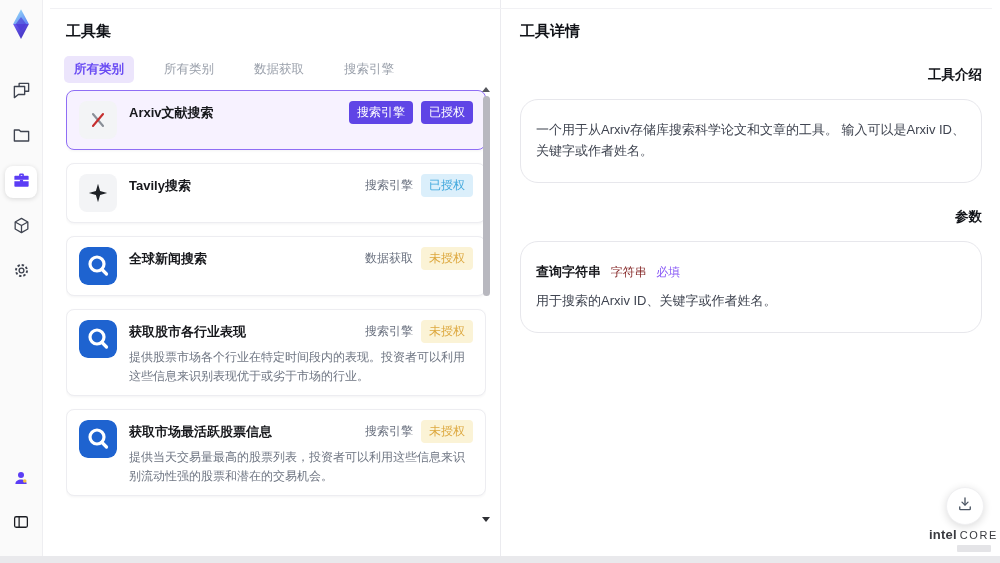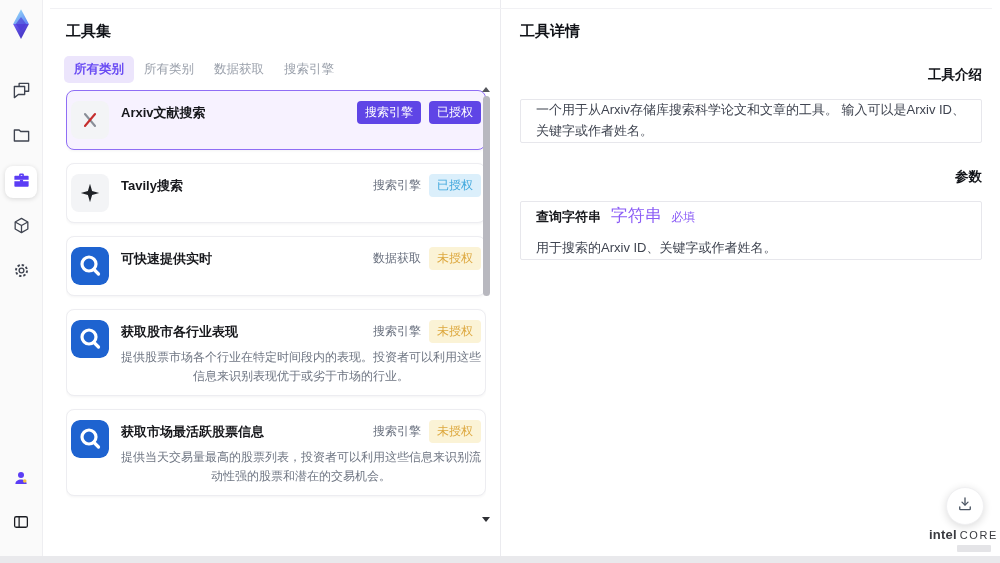--- a/index.html
+++ b/index.html
@@ -12,25 +12,25 @@
   .rail{position:absolute;left:0;top:0;width:42px;height:556px;background:#fafafa;border-right:1px solid #eeeef1;}
   .logo{position:absolute;left:7px;top:8px;width:28px;height:32px;}
   .rail-nav{position:absolute;left:0;top:76px;width:42px;display:flex;flex-direction:column;gap:13px;align-items:center;}
   .rail-btn{width:32px;height:32px;display:flex;align-items:center;justify-content:center;border-radius:8px;color:#3f4450;cursor:pointer;}
   .rail-btn.active{background:#ffffff;box-shadow:0 1px 5px rgba(0,0,0,.14);color:#5B3DF5;}
   .rail-bottom{position:absolute;left:0;bottom:16px;width:42px;display:flex;flex-direction:column;gap:12px;align-items:center;}
 
   
   .list-panel{position:absolute;left:42px;top:0;width:458px;height:556px;}
   .page-title{position:absolute;left:24px;top:22px;font-size:15px;font-weight:bold;color:#111318;}
-  .tabs{position:absolute;left:22px;top:56px;display:flex;gap:0;}
+  .tabs{position:absolute;left:22px;top:56px;display:flex;gap:20px;}
   .tab{font-size:12.5px;color:#9aa0ab;padding:5px 10px;border-radius:5px;cursor:pointer;white-space:nowrap;}
   .tab.active{background:#ece5fc;color:#6a4cf3;font-weight:bold;}
   .cards{position:absolute;left:24px;top:90px;width:420px;height:466px;overflow:hidden;display:flex;flex-direction:column;gap:13px;}
-  .card{position:relative;display:flex;gap:12px;padding:10px 4px;border:1px solid #ededf1;border-radius:8px;background:#fff;box-shadow:0 1px 3px rgba(17,24,39,.05);flex-shrink:0;cursor:pointer;text-align:center;}
+  .card{position:relative;display:flex;gap:12px;padding:10px 12px;border:1px solid #ededf1;border-radius:8px;background:#fff;box-shadow:0 1px 3px rgba(17,24,39,.05);flex-shrink:0;cursor:pointer;}
   .card.selected{border:1.5px solid #8f6ef5;background:#f7f2ff;}
   .card-icon{width:38px;height:38px;border-radius:8px;background:#f3f4f6;display:flex;align-items:center;justify-content:center;flex-shrink:0;overflow:hidden;}
   .card-icon.full{background:transparent;}
   .card-main{flex:1;min-width:0;}
   .card-row{display:flex;justify-content:space-between;align-items:center;gap:8px;}
   .card-title{font-size:13px;font-weight:bold;color:#17181c;white-space:nowrap;}
   .badges{display:flex;gap:8px;align-items:center;flex-shrink:0;}
   .cat-text{font-size:12px;color:#6b7280;white-space:nowrap;}
   .pill{font-size:12px;padding:3px 8px;border-radius:4px;white-space:nowrap;}
   .pill.purple{background:#5f45e6;color:#ffffff;}
@@ -43,23 +43,23 @@
   .sb-arrow{position:absolute;width:0;height:0;border-left:4px solid transparent;border-right:4px solid transparent;}
   .sb-up{left:440px;top:87px;border-bottom:5px solid #55565c;}
   .sb-down{left:440px;top:517px;border-top:5px solid #2f3035;}
 
   .divider{position:absolute;left:500px;top:0;width:1px;height:556px;background:#ebebef;}
 
   
   .detail-panel{position:absolute;left:520px;top:0;width:462px;height:436px;}
   .detail-title{margin:22px 0 0 0;font-size:15px;font-weight:bold;color:#111318;}
   .section-h{margin:25px 0 15px 0;font-size:13.5px;font-weight:bold;color:#111318;text-align:right;}
-  .box{border:1px solid #e7e7ec;border-radius:2px;padding:0 15px;font-size:13px;color:#3f4450;line-height:1.6;background:#fff;}
+  .box{border:1px solid #e7e7ec;border-radius:18px;padding:20px 15px;font-size:13px;color:#3f4450;line-height:1.6;background:#fff;}
   .param-name{font-size:13px;font-weight:bold;color:#17181c;}
-  .param-type{font-size:17px;color:#8b5cf6;margin-left:6px;margin-top:48px;}
+  .param-type{font-size:12px;color:#7f1d1d;margin-left:6px;margin-top:48px;}
   .param-req{font-size:12px;color:#8b5cf6;margin-left:6px;}
   .param-desc{margin-top:9px;font-size:13px;color:#3f4450;}
 
   
   .fab{position:absolute;left:946px;top:487px;width:36px;height:36px;border-radius:50%;background:#fff;border:1px solid #f0f0f2;box-shadow:0 2px 8px rgba(0,0,0,.14);display:flex;align-items:center;justify-content:center;cursor:pointer;}
   .intel{position:absolute;left:929px;top:527px;width:62px;}
   .intel-line{display:flex;align-items:baseline;gap:3px;}
   .intel-word{font-size:13px;font-weight:bold;color:#3a3b40;letter-spacing:.2px;}
   .core-word{font-size:11px;color:#3a3b40;text-transform:uppercase;letter-spacing:1.6px;}
   .intel-sub{width:34px;height:7px;background:#e4e4e7;margin:3px 0 0 28px;border-radius:1px;}
@@ -201,21 +201,21 @@
       <div class="card">
         <div class="card-icon full">
           <svg width="38" height="38" viewBox="0 0 38 38">
             <rect width="38" height="38" rx="9" fill="#1E63D0"></rect>
             <circle cx="18" cy="17" r="7" fill="none" stroke="#fff" stroke-width="3.2"></circle>
             <line x1="23" y1="22.5" x2="27.5" y2="27" stroke="#fff" stroke-width="3.2" stroke-linecap="round"></line>
           </svg>
         </div>
         <div class="card-main">
           <div class="card-row">
-            <div class="card-title">可快速提供实时</div>
+            <div class="card-title">全球新闻搜索</div>
             <div class="badges">
               <span class="cat-text">数据获取</span>
               <span class="pill yellow">未授权</span>
             </div>
           </div>
         </div>
       </div>
 
       <div class="card">
         <div class="card-icon full">

